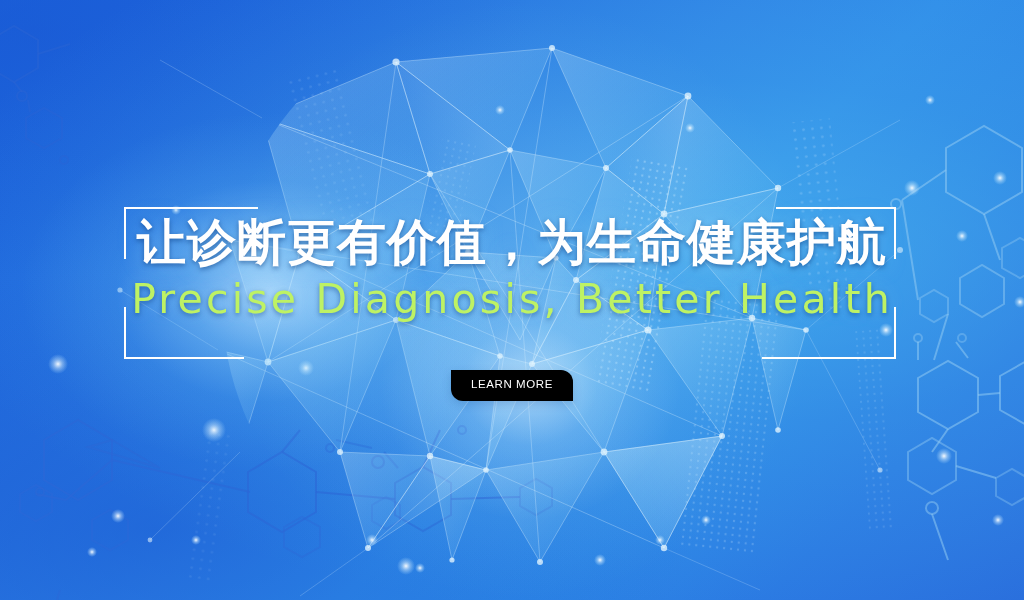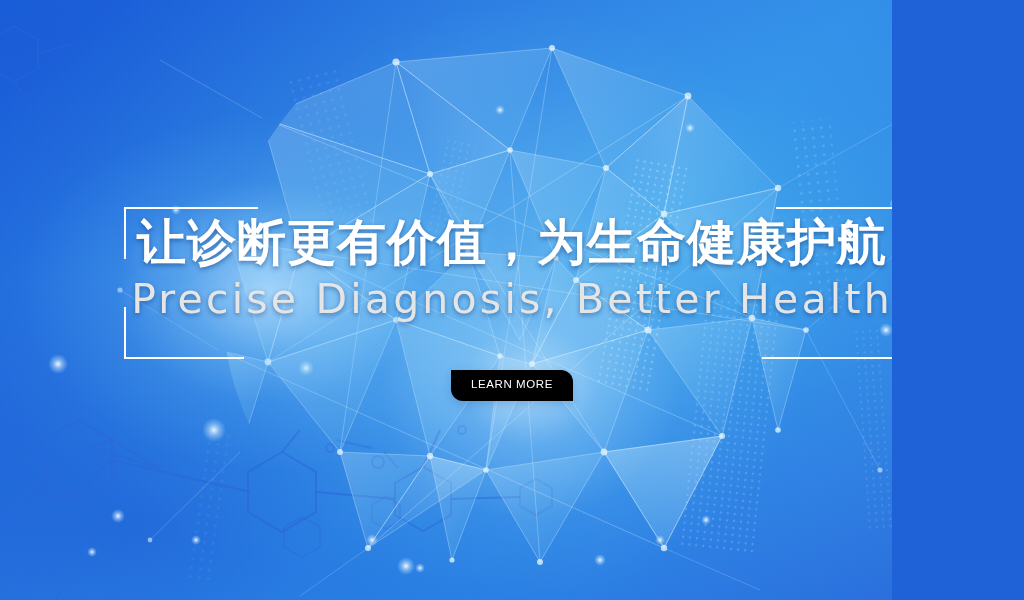--- a/index.html
+++ b/index.html
@@ -4,21 +4,21 @@
 <style>
   * { margin:0; padding:0; box-sizing:border-box; }
   html,body{
     width:1024px; height:600px; overflow:hidden;
     background:#1f62d8;
     font-family:"Liberation Sans", sans-serif;
   }
 
   #banner{
     position:relative;
-    width:892px; height:600px;
+    width:1024px; height:600px;
     overflow:hidden;
     background:#2170de;
   }
 
   
   .bg-layer{ position:absolute; inset:0; }
 
   
   .bg-base{
     background:
@@ -79,21 +79,21 @@
     line-height:1.18;
     text-shadow:0 2px 5px rgba(8,52,120,0.55), 0 0 22px rgba(150,215,255,0.35);
     white-space:nowrap;
   }
   .title-en{
     margin-top:4px;
     font-family:"DejaVu Sans","Liberation Sans",sans-serif;
     font-size:41px;
     font-weight:400;
     letter-spacing:3.2px;
-    color:#e5e5e5;
+    color:#bef264;
     line-height:1.15;
     text-shadow:0 2px 5px rgba(8,52,120,0.5), 0 0 18px rgba(160,220,255,0.3);
     white-space:nowrap;
   }
 
   
   .cta-wrap{ position:absolute; left:0; top:370px; width:1024px; text-align:center; }
   .cta{
     display:inline-block;
     min-width:99px;

